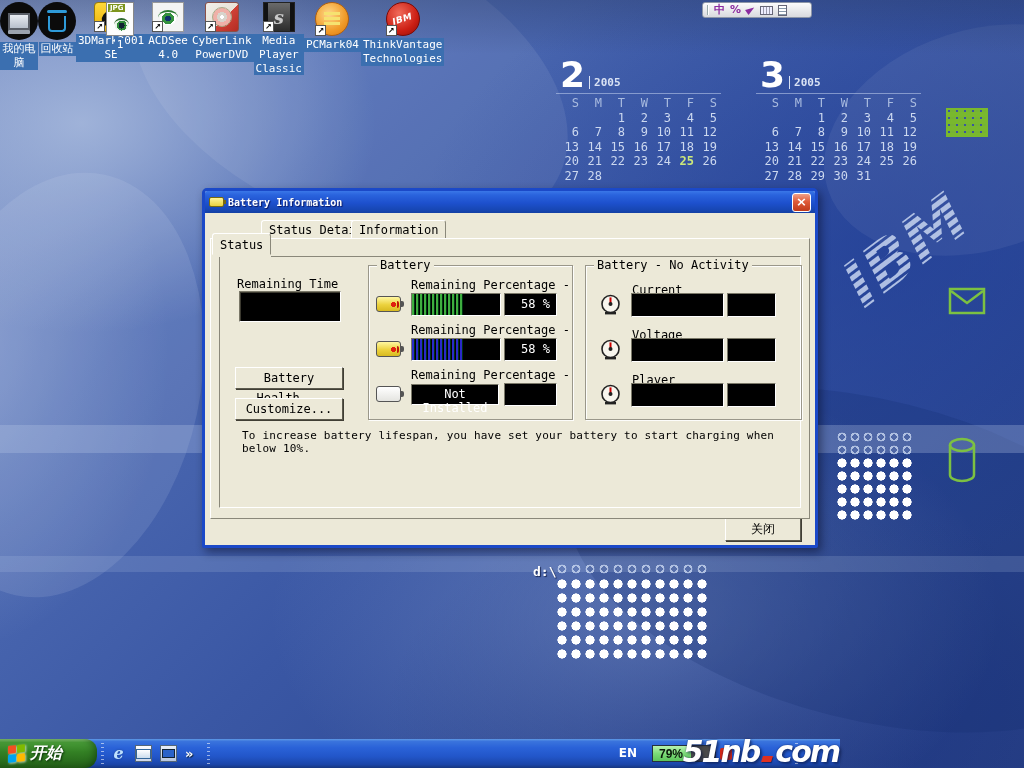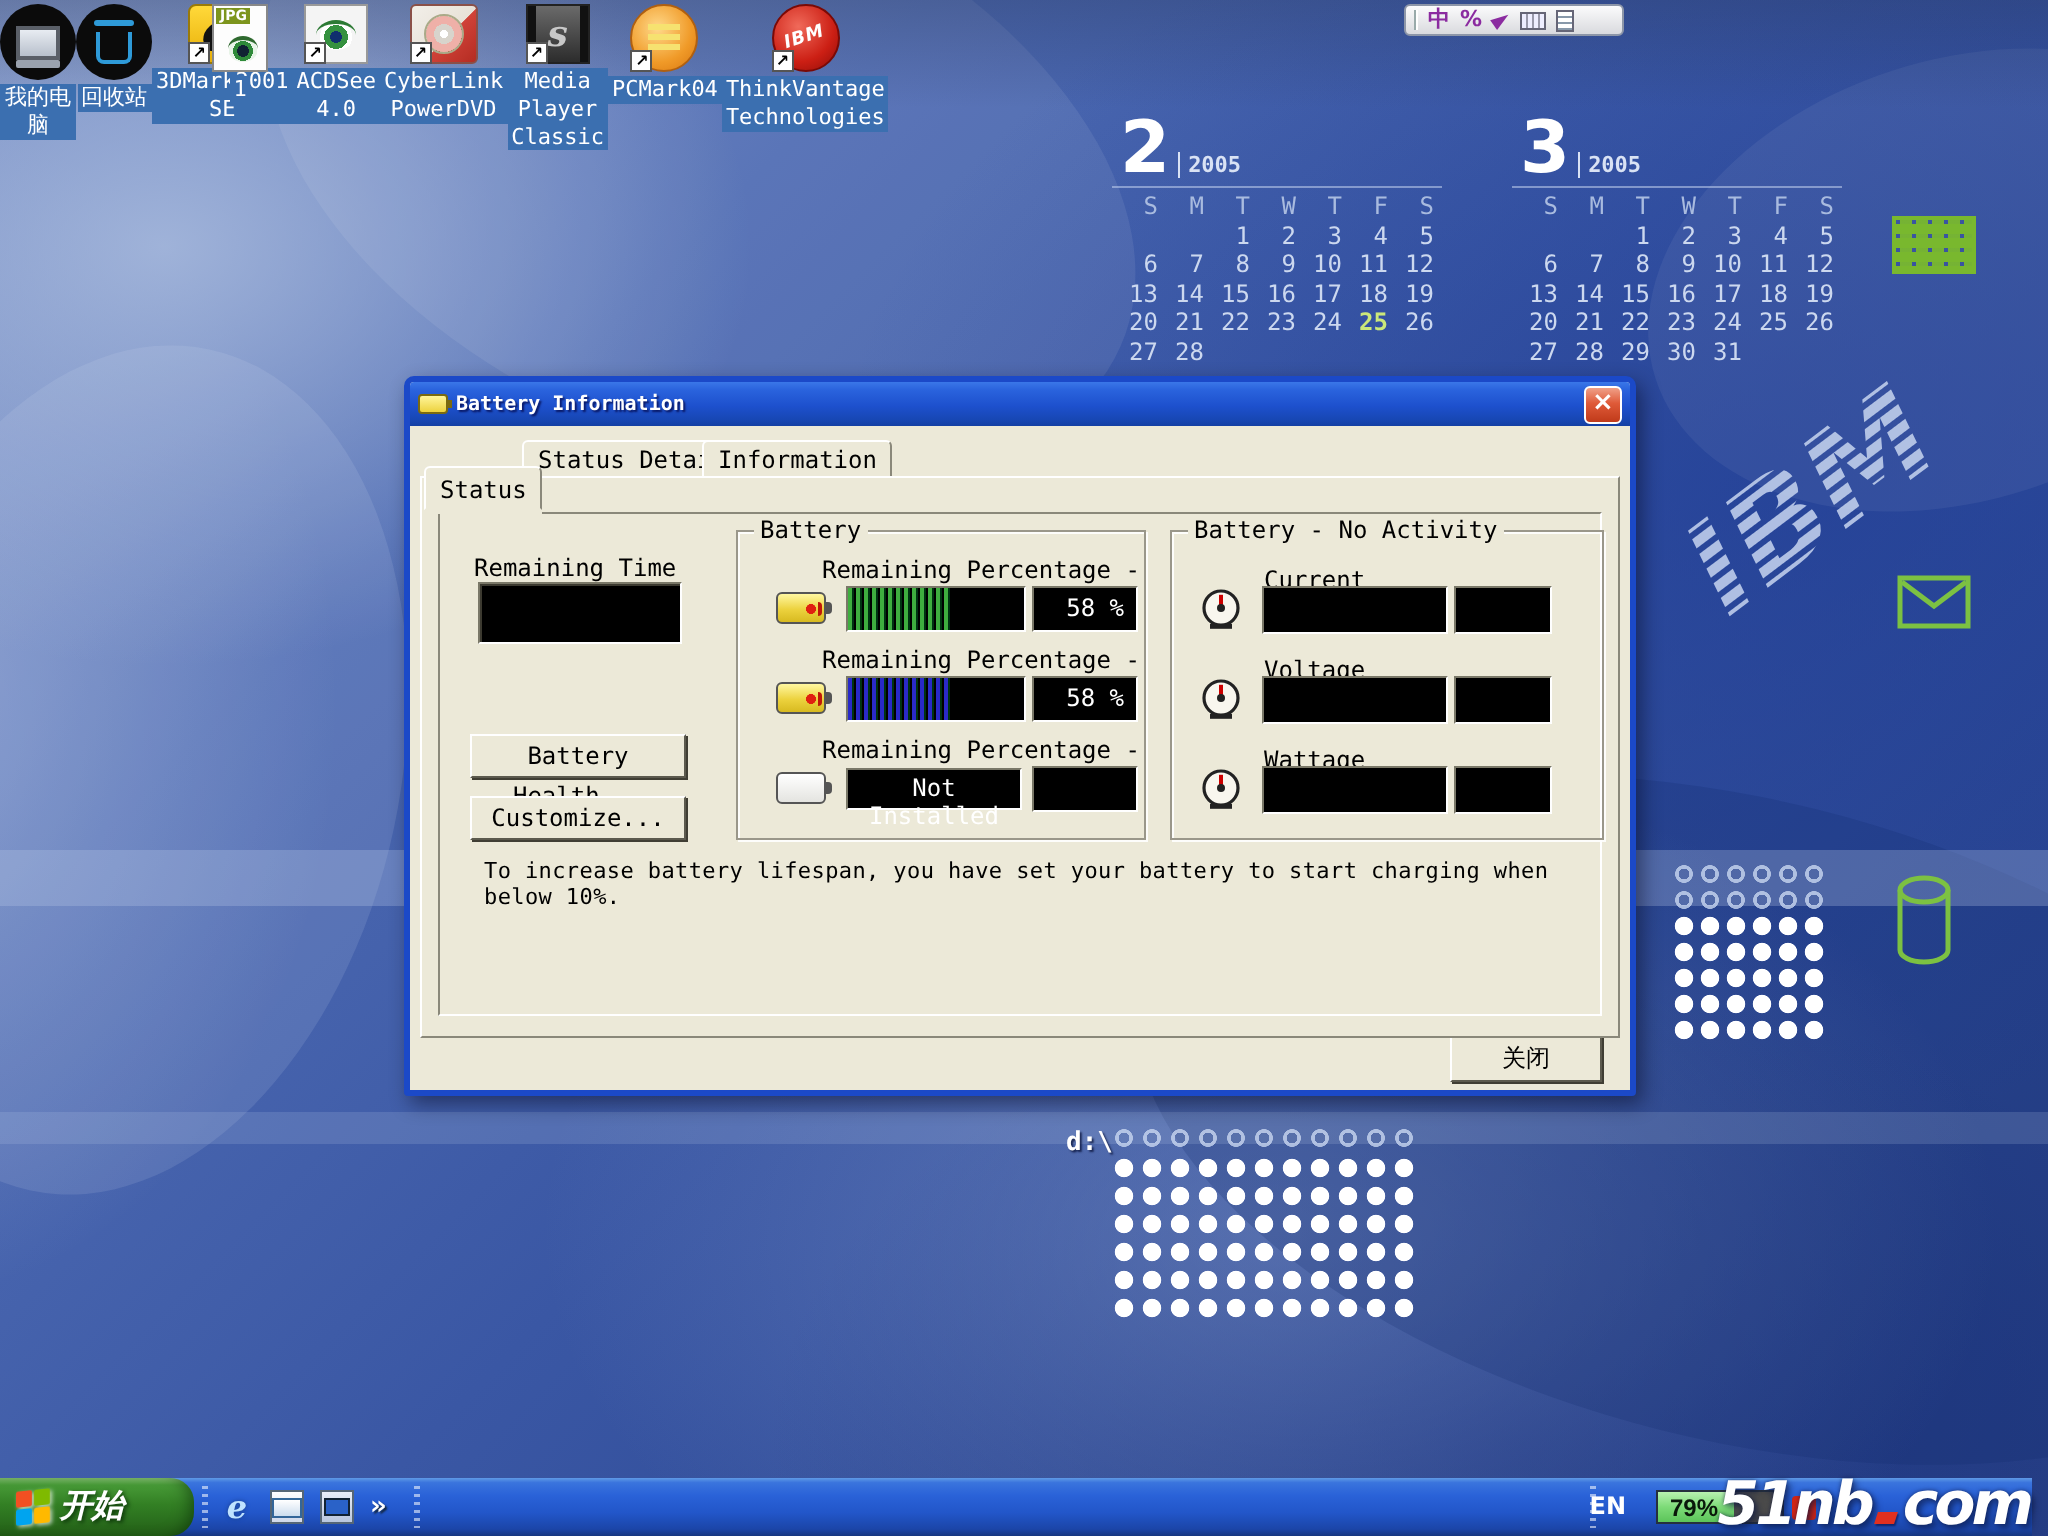--- a/index.html
+++ b/index.html
@@ -121,21 +121,21 @@
   #battery-health-btn { left:15px; top:110px; width:108px; height:22px; }
   #customize-btn { left:15px; top:141px; width:108px; height:22px; }
 
   .group { position:absolute; border:1px solid #9a978a; box-shadow:inset 1px 1px 0 rgba(255,255,255,.9), 1px 1px 0 rgba(255,255,255,.9); }
   .group-title { position:absolute; top:-8px; left:8px; background:#ece9d8; padding:0 3px; font-size:12px; white-space:nowrap; }
   #battery-group { left:148px; top:8px; width:205px; height:155px; }
   #activity-group { left:365px; top:8px; width:217px; height:155px; }
 
   .bat-label { position:absolute; left:42px; white-space:nowrap; }
   .bl0 { top:12px; } .bl1 { top:57px; } .bl2 { top:102px; }
-  .bat-line { position:absolute; left:12px; width:100%; height:23px; }
+  .bat-line { position:absolute; left:0; width:100%; height:23px; }
   .br0 { top:27px; } .br1 { top:72px; } .br2 { top:117px; }
   .batt-icon { position:absolute; left:7px; top:3px; width:25px; height:16px; border:1px solid #555; border-radius:3px; }
   .batt-icon.full { background:linear-gradient(#fff7a0,#ecd23e 55%,#d8ba20); }
   .batt-icon.empty { background:linear-gradient(#fff,#e4e4e0); }
   .batt-icon::before { content:""; position:absolute; right:-4px; top:4px; width:3px; height:6px; background:#555; border-radius:0 2px 2px 0; }
   .batt-icon.full::after { content:""; position:absolute; right:1px; top:4px; width:7px; height:7px;
     background:radial-gradient(circle,#e02010 0 2.4px, rgba(0,0,0,0) 2.6px); border-right:2px solid #c01808; border-radius:2px; }
   .bar { position:absolute; left:42px; top:0; width:90px; height:23px; background:#000; border:1px solid; border-color:#7a7868 #fff #fff #7a7868; overflow:hidden; }
   .bar-fill { display:block; height:100%; background:repeating-linear-gradient(90deg, var(--bar,#3fae3f) 0 2px, #031 2px 3px, #000 3px 4px); }
   .val-box { position:absolute; left:135px; top:0; width:53px; height:23px; background:#000; border:1px solid; border-color:#7a7868 #fff #fff #7a7868;
@@ -148,21 +148,21 @@
   .act-line { position:absolute; left:0; width:100%; height:24px; }
   .ar0 { top:27px; } .ar1 { top:72px; } .ar2 { top:117px; }
   .gauge-icon { position:absolute; left:14px; top:1px; width:21px; height:21px; }
   .wide-box { position:absolute; left:45px; top:0; width:93px; height:24px; background:#000; border:1px solid; border-color:#7a7868 #fff #fff #7a7868; }
   .narrow-box { position:absolute; left:141px; top:0; width:49px; height:24px; background:#000; border:1px solid; border-color:#7a7868 #fff #fff #7a7868; }
 
   #note { position:absolute; left:22px; top:172px; width:545px; font-size:11px; letter-spacing:.2px; }
   #dlg-close-btn { position:absolute; right:14px; bottom:4px; width:76px; height:23px; font-family:"DejaVu Sans", sans-serif; }
 
   
-  #taskbar { position:absolute; left:0; bottom:0; width:1016px; height:29px;
+  #taskbar { position:absolute; left:0; bottom:0; width:840px; height:29px;
     background:linear-gradient(180deg,#5f9ae6 0%, #3a74dd 8%, #2a62d8 30%, #2256c9 60%, #1b45a8 88%, #16367f 100%); }
   #start-btn { position:absolute; left:0; top:0; width:97px; height:29px; border-radius:0 12px 12px 0;
     background:linear-gradient(180deg,#7eba6c 0%, #479a37 12%, #338024 45%, #2a6e1d 75%, #225c16 100%);
     box-shadow:inset -6px 0 8px -4px rgba(0,30,0,.5); display:flex; align-items:center; gap:5px; padding:0 10px 0 8px; cursor:default; }
   #start-label { color:#fff; font-style:italic; font-weight:bold; font-size:16px; text-shadow:1px 1px 2px rgba(0,30,0,.8); }
   .winflag { display:grid; grid-template-columns:8px 8px; grid-template-rows:8px 8px; gap:1px; transform:skewY(-6deg); filter:drop-shadow(1px 1px 1px rgba(255,255,255,.7)); }
   .winflag i { border-radius:1px; }
   .wf-r { background:#f25022; } .wf-g { background:#7fba00; } .wf-b { background:#00a4ef; } .wf-y { background:#ffb900; }
   .tb-sep { position:absolute; top:4px; width:3px; height:21px;
     background:repeating-linear-gradient(180deg, rgba(255,255,255,.55) 0 1.5px, rgba(0,0,0,0) 1.5px 4px); }
@@ -485,21 +485,21 @@
             <div class="act-line ar1">
               <svg class="gauge-icon" viewBox="0 0 21 21">
                   <circle cx="10.5" cy="10" r="8.5" fill="#f8f6ee" stroke="#222" stroke-width="1.6"></circle>
                   <path d="M10.5 10 L10.5 3.4" stroke="#c00" stroke-width="2"></path>
                   <circle cx="10.5" cy="10" r="2" fill="#222"></circle>
                   <rect x="5" y="18" width="11" height="2.4" fill="#222"></rect>
                 </svg>
               <span class="wide-box"></span>
               <span class="narrow-box"></span>
             </div>
-            <span class="act-label al2">Wattage</span>
+            <span class="act-label al2">Player</span>
             <div class="act-line ar2">
               <svg class="gauge-icon" viewBox="0 0 21 21">
                   <circle cx="10.5" cy="10" r="8.5" fill="#f8f6ee" stroke="#222" stroke-width="1.6"></circle>
                   <path d="M10.5 10 L10.5 3.4" stroke="#c00" stroke-width="2"></path>
                   <circle cx="10.5" cy="10" r="2" fill="#222"></circle>
                   <rect x="5" y="18" width="11" height="2.4" fill="#222"></rect>
                 </svg>
               <span class="wide-box"></span>
               <span class="narrow-box"></span>
             </div>

